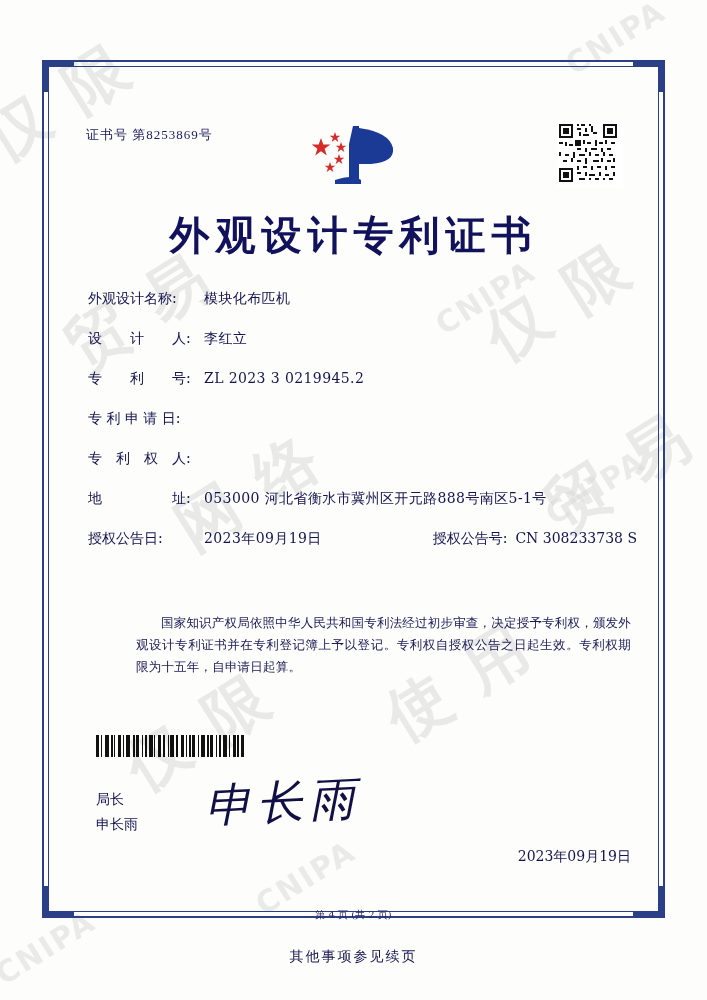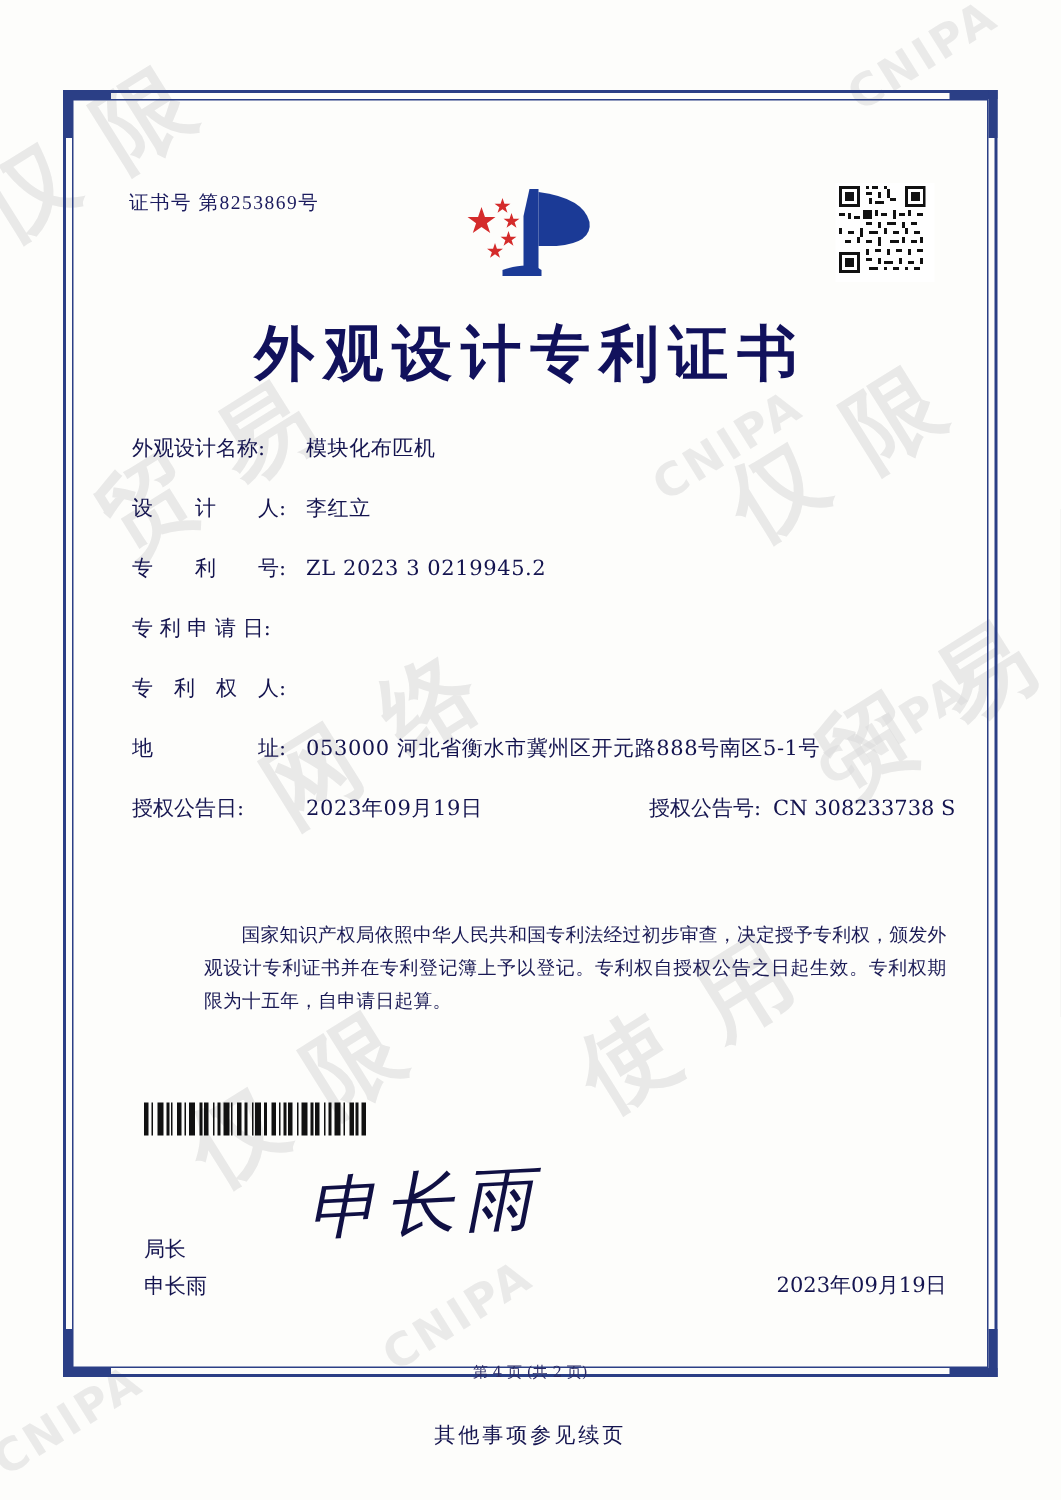--- a/index.html
+++ b/index.html
@@ -138,21 +138,21 @@
 
   .barcode{
     position:absolute;left:96px;top:735px;
     width:220px;height:22px;
     display:flex;
     align-items:stretch;
   }
   .barcode i{display:block;background:#111;height:100%;}
 
   .sign-label{
-    position:absolute;left:96px;top:821px;
+    position:absolute;left:96px;top:787px;
     font-size:14px;color:#14144f;
     font-family:"DejaVu Serif","Liberation Serif",serif;
     line-height:25px;
   }
   .signature{
     position:absolute;left:205px;top:772px;
     font-size:46px;
     color:#101044;
     font-family:"DejaVu Serif","Liberation Serif",serif;
     font-style:italic;

